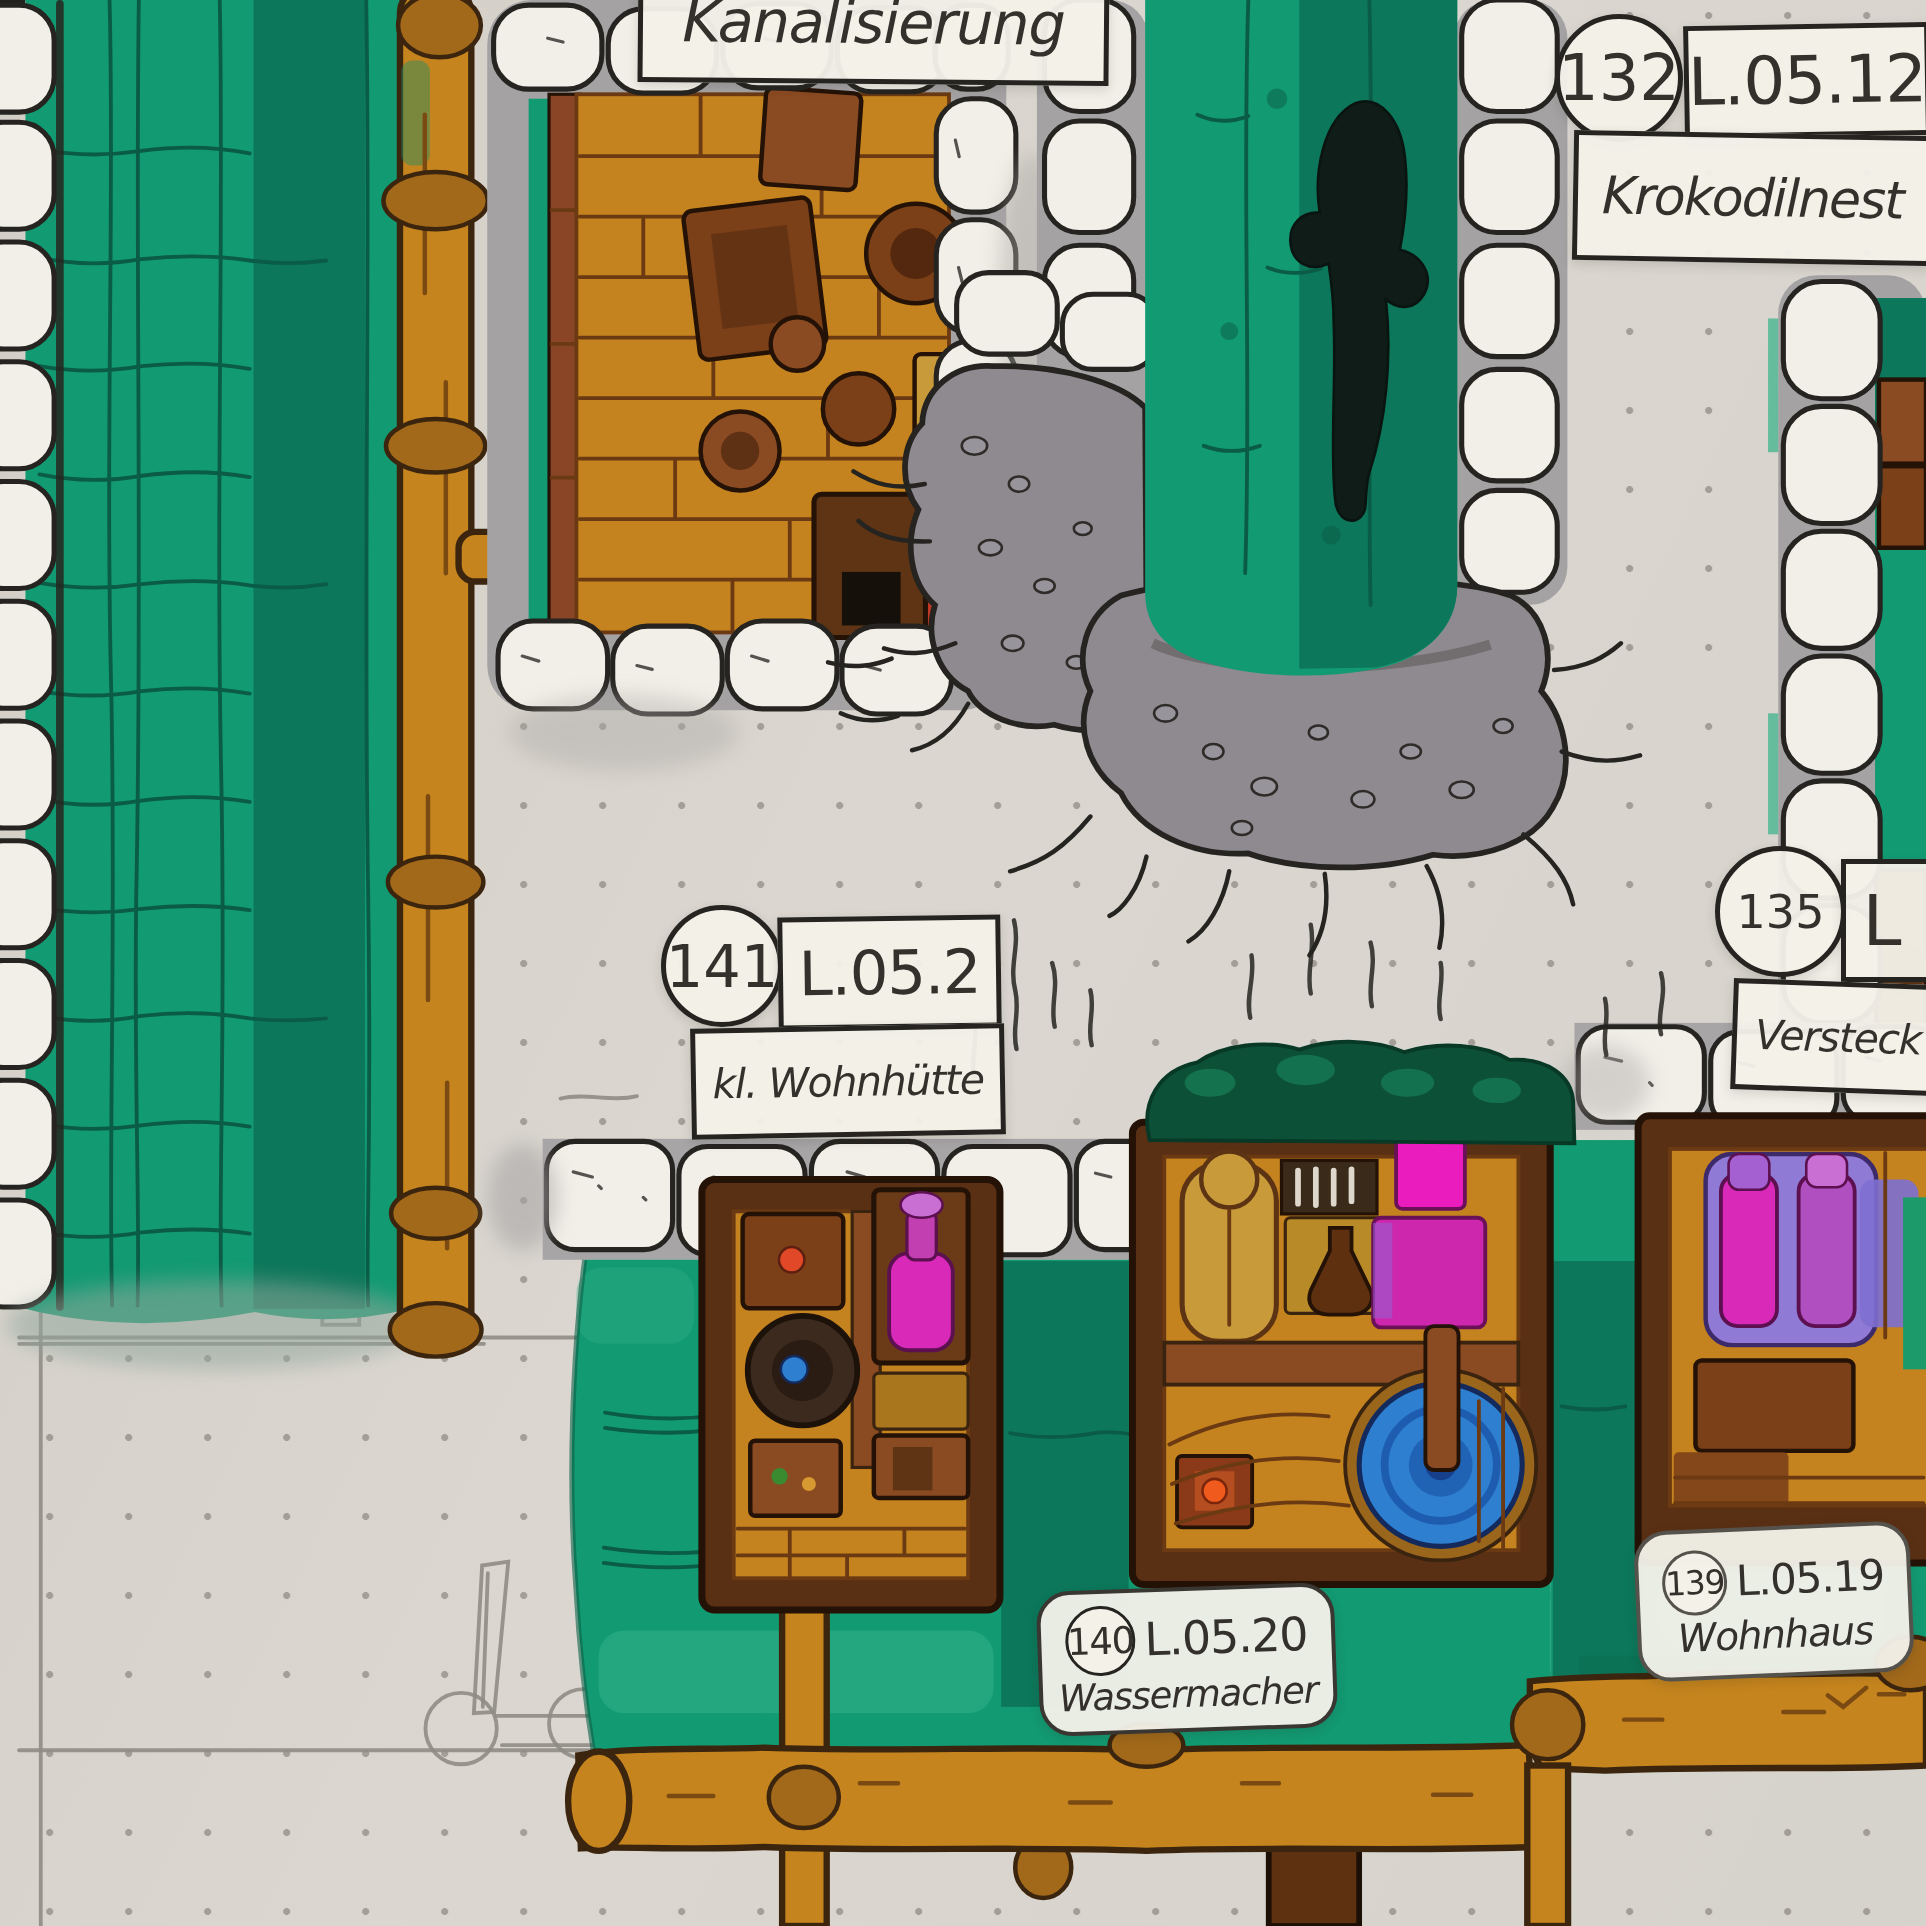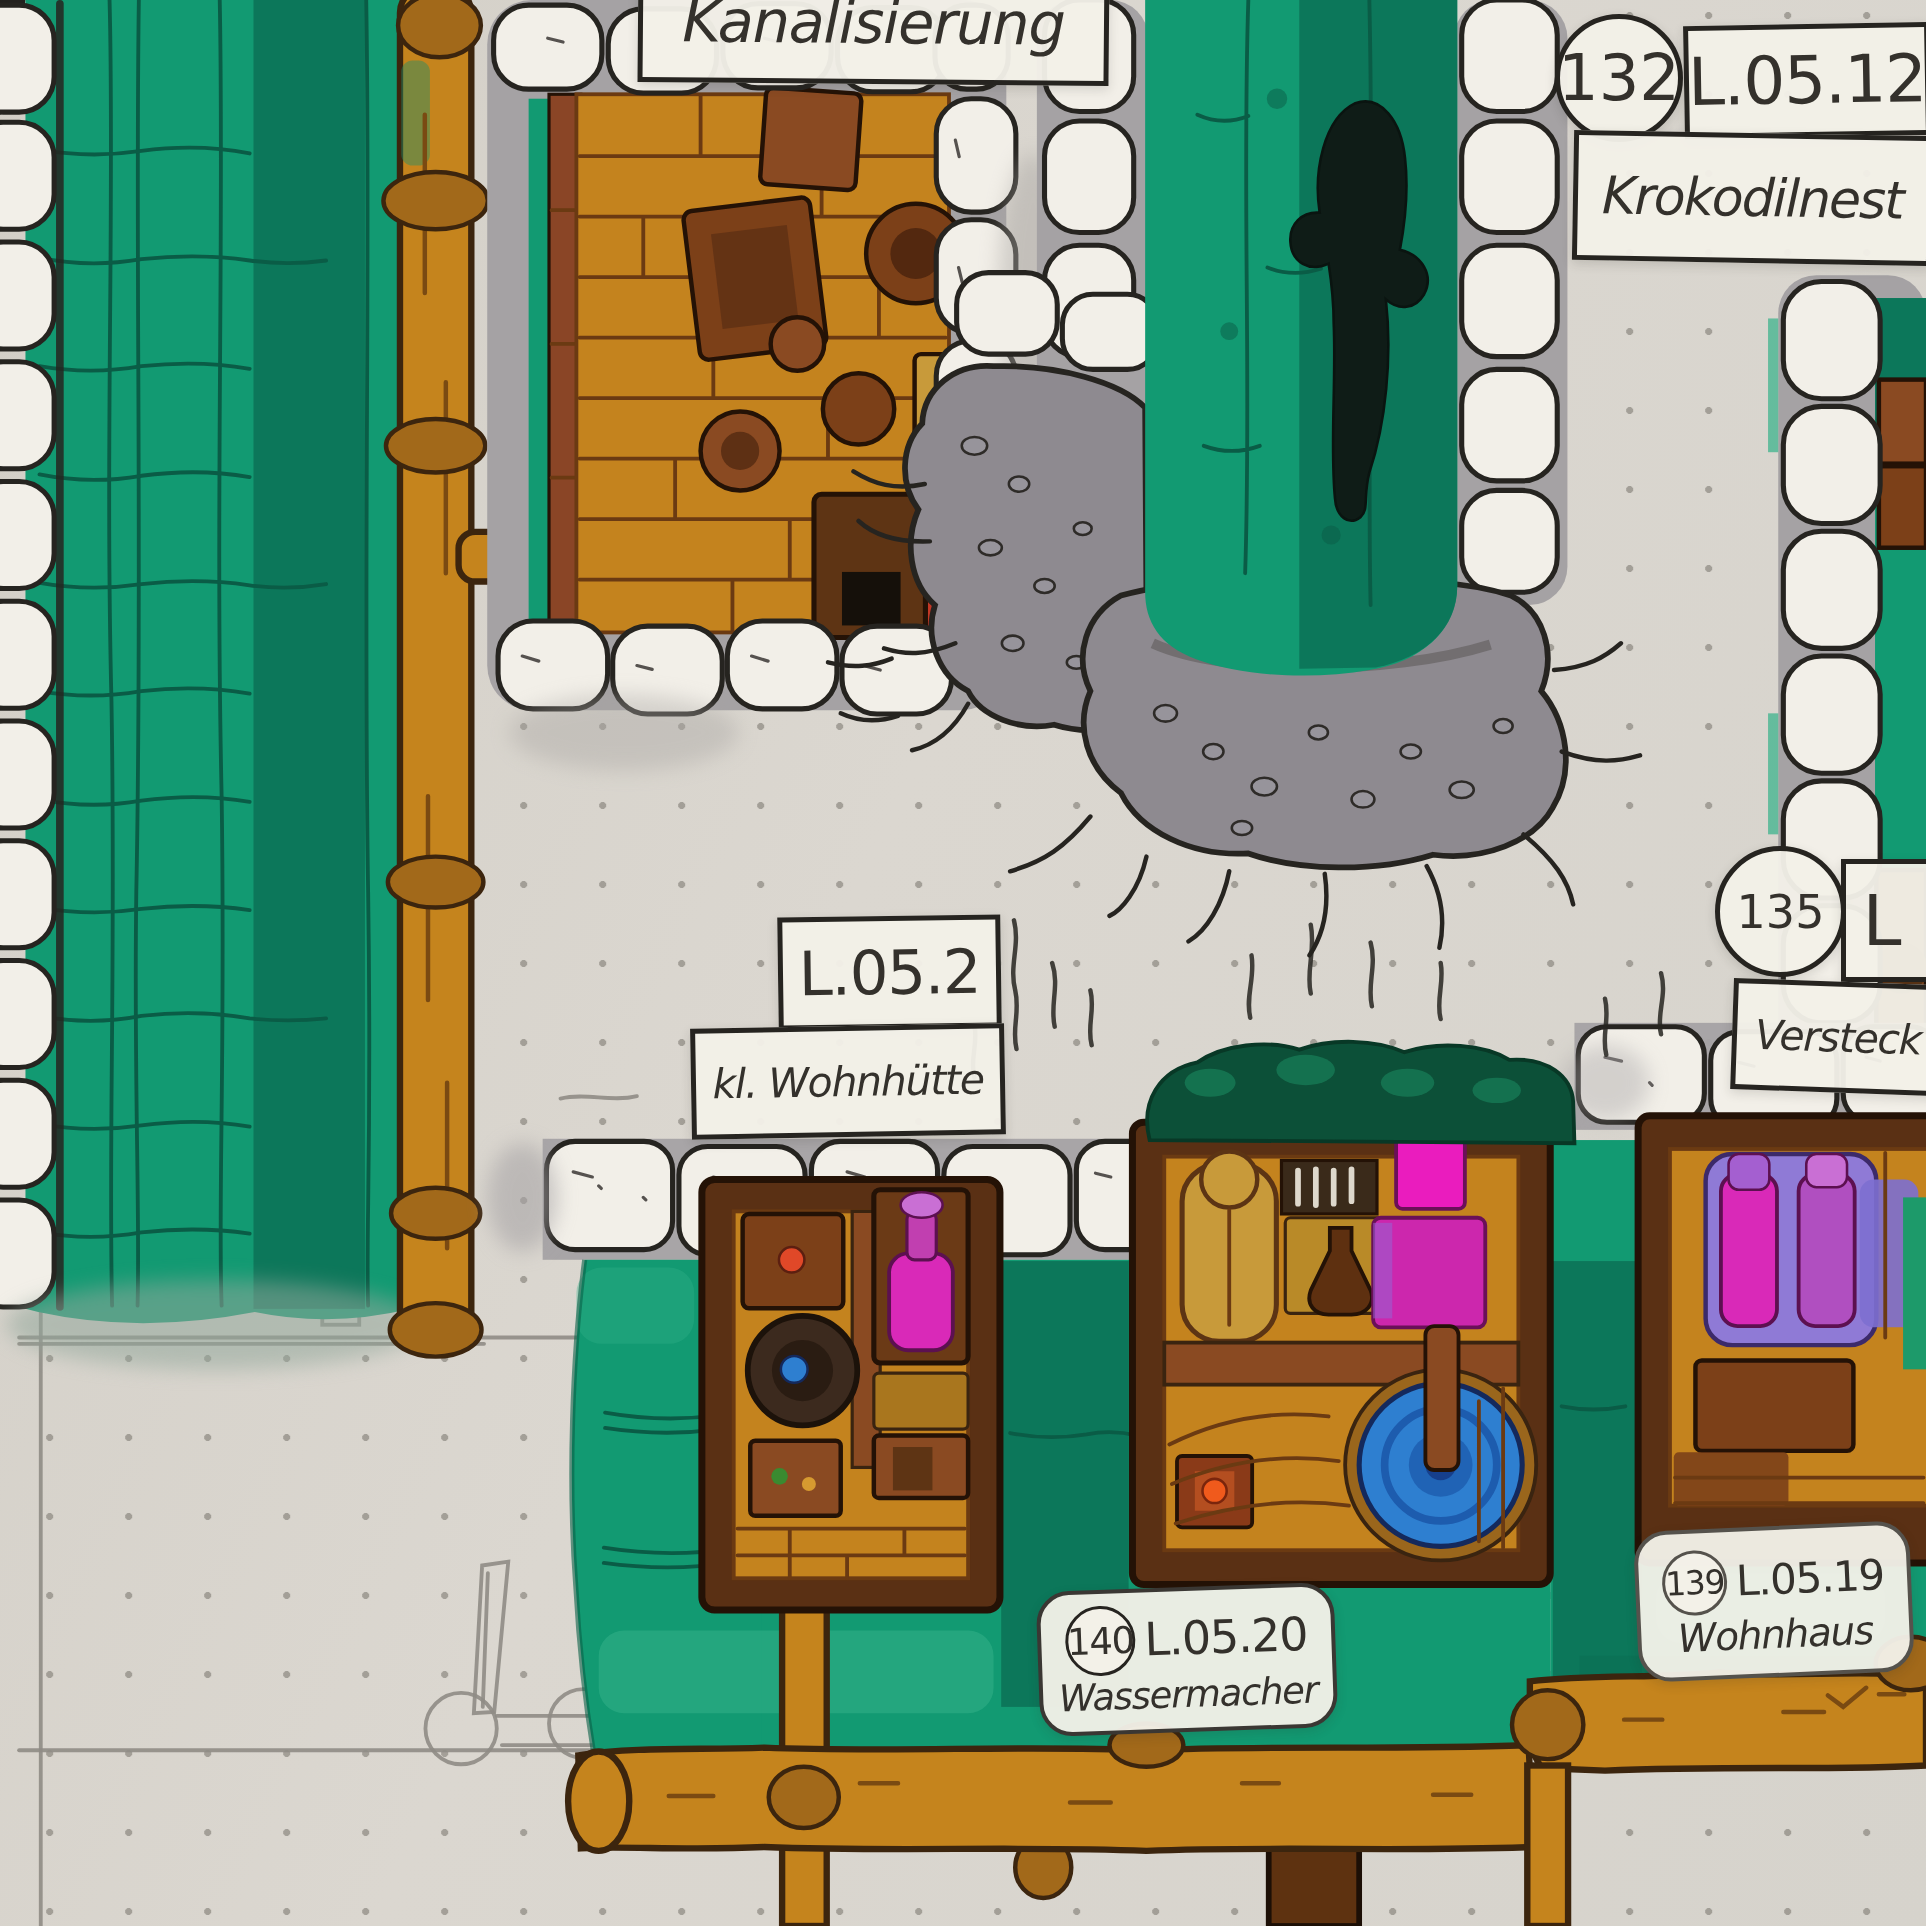--- a/index.html
+++ b/index.html
@@ -406,20 +406,23 @@
   </div>
   <div class="tag" style="left:129px;top:16.6px;width:236px;height:103px;font-size:66px;transform:rotate(-1deg);">
     <span>L.05.12</span>
   </div>
   <div class="tag hand" style="left:18px;top:125px;width:349px;height:120px;font-size:52px;letter-spacing:-1.9px;transform:rotate(1deg);">
     <span>Krokodilnest</span>
   </div>
 </div>
 
 <div style="position:absolute;left:661px;top:904px;width:344px;height:229px;">
+  <div class="circ" style="left:0;top:1.3px;width:112px;height:112px;font-size:59px;">
+    <span>141</span>
+  </div>
   <div class="tag" style="left:117px;top:11.5px;width:213px;height:103px;font-size:61px;transform:rotate(-.8deg);">
     <span>L.05.2</span>
   </div>
   <div class="tag hand" style="left:30px;top:122px;width:304px;height:101px;font-size:41px;letter-spacing:-1.3px;transform:rotate(-1deg);">
     <span>kl. Wohnhütte</span>
   </div>
 </div>
 
 <div style="position:absolute;left:1715px;top:841px;width:211px;height:255px;">
   <div class="circ" style="left:0;top:5.1px;width:121px;height:121px;font-size:46px;">

